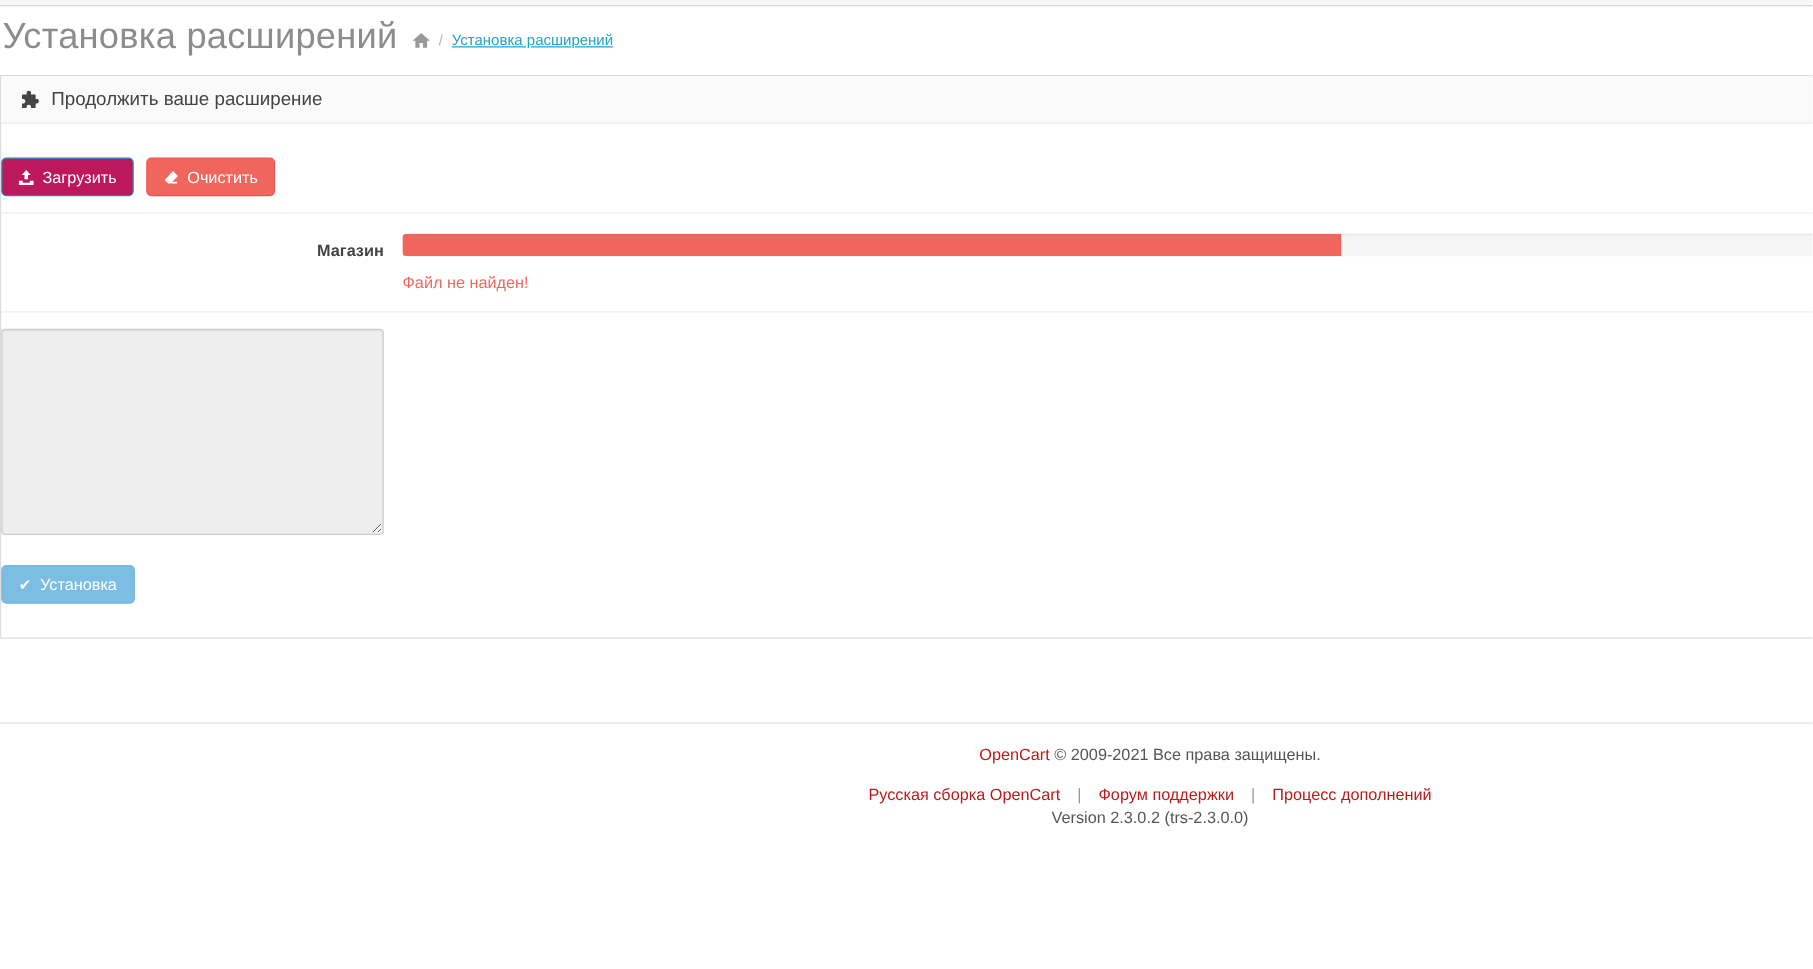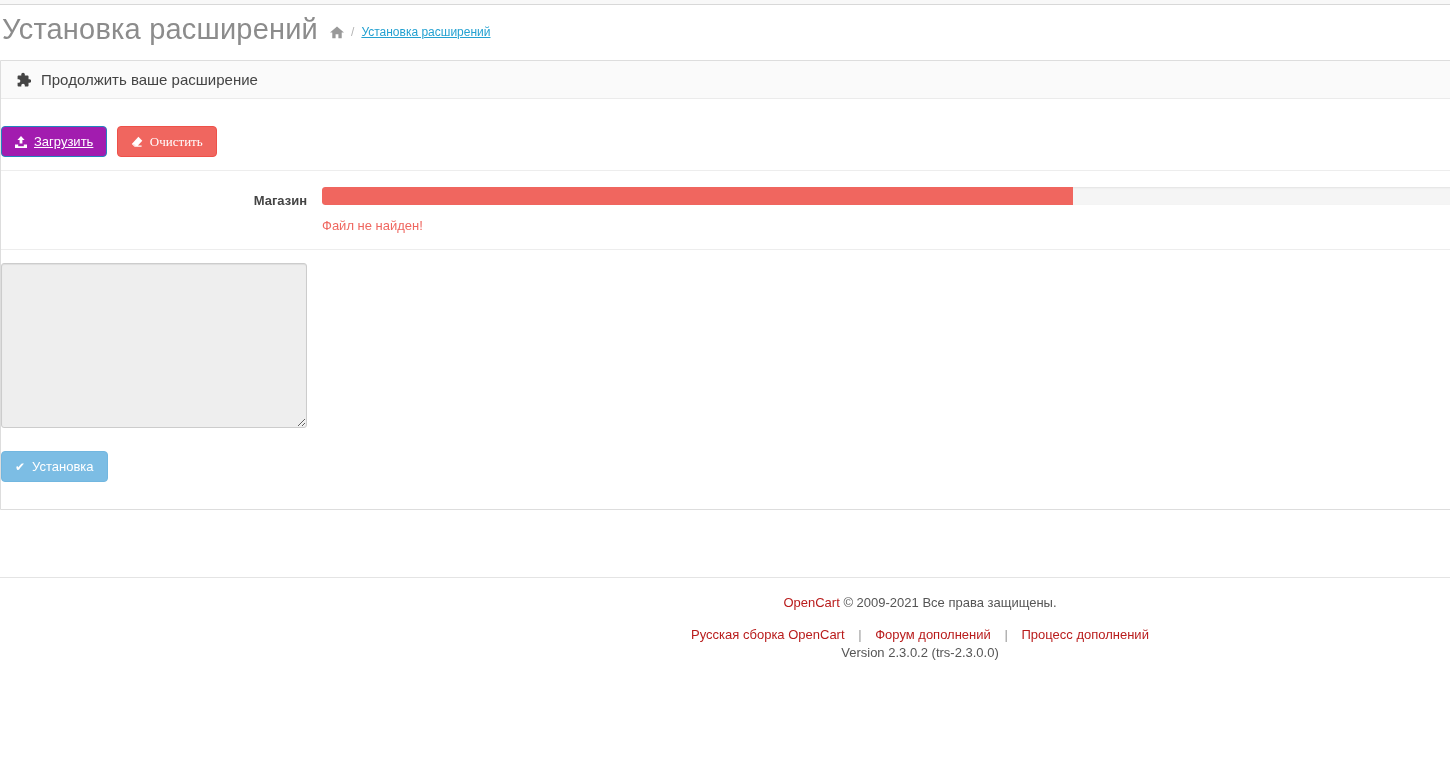--- a/index.html
+++ b/index.html
@@ -110,22 +110,22 @@
     gap: 7px;
     border-radius: 4px;
     font-size: 13px;
     padding: 7px 13px;
     height: 31px;
     color: #fff;
     border: 1px solid transparent;
     cursor: pointer;
     line-height: 1;
   }
-  .btn-primary { background: #a21caf; border-color: #2384bd; text-decoration: underline; }
-  .btn-danger  { background: #f0665f; border-color: #ee5149; margin-left: 5px; font-family: Liberation Serif, serif; }
+  .btn-primary { background: #be185d; border-color: #2384bd; }
+  .btn-danger  { background: #f0665f; border-color: #ee5149; margin-left: 5px; }
   .btn-continue {
     background: #7cbde4;
     border-color: #72b7e0;
     margin-top: 19px;
   }
   .btn svg { display: block; }
   .check-glyph { font-size: 12px; }
 
   
   .progress {
@@ -254,20 +254,20 @@
   <div class="content-gap"></div>
 
   <div class="footer">
     <div class="footer-copyright">
       <a>OpenCart</a>
       <span>© 2009-2021 Все права защищены.</span>
     </div>
     <div class="footer-links">
       <a>Русская сборка OpenCart</a>
       <span class="pipe">|</span>
-      <a>Форум дополнений</a>
+      <a>Форум поддержки</a>
       <span class="pipe">|</span>
       <a>Процесс дополнений</a>
     </div>
     <div class="footer-version">Version 2.3.0.2 (trs-2.3.0.0)</div>
   </div>
 
 </div>
 
 </body></html>

